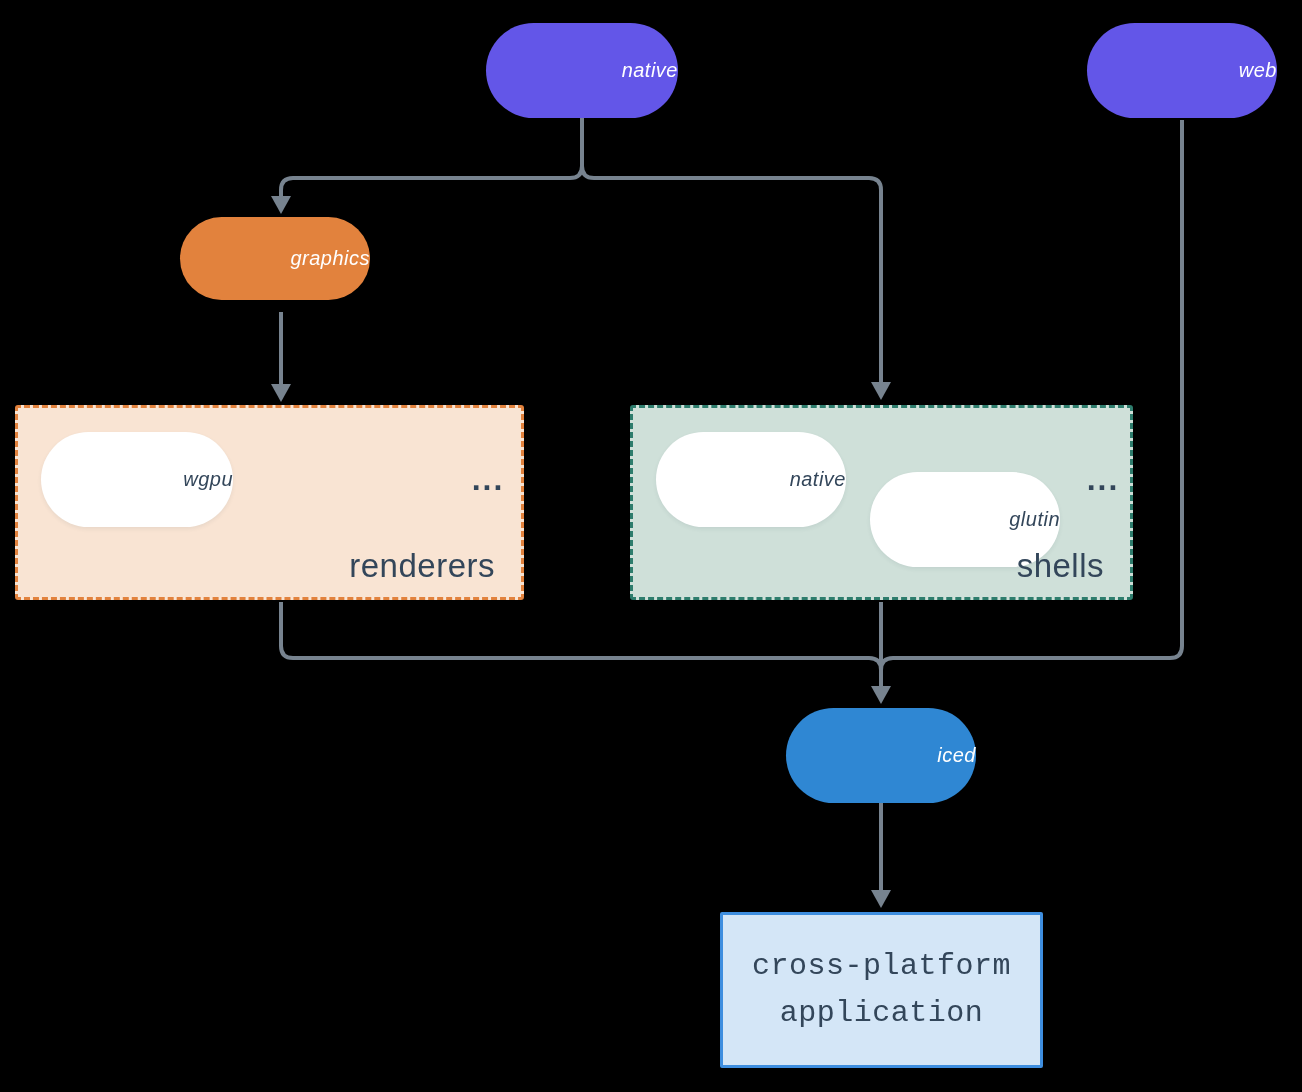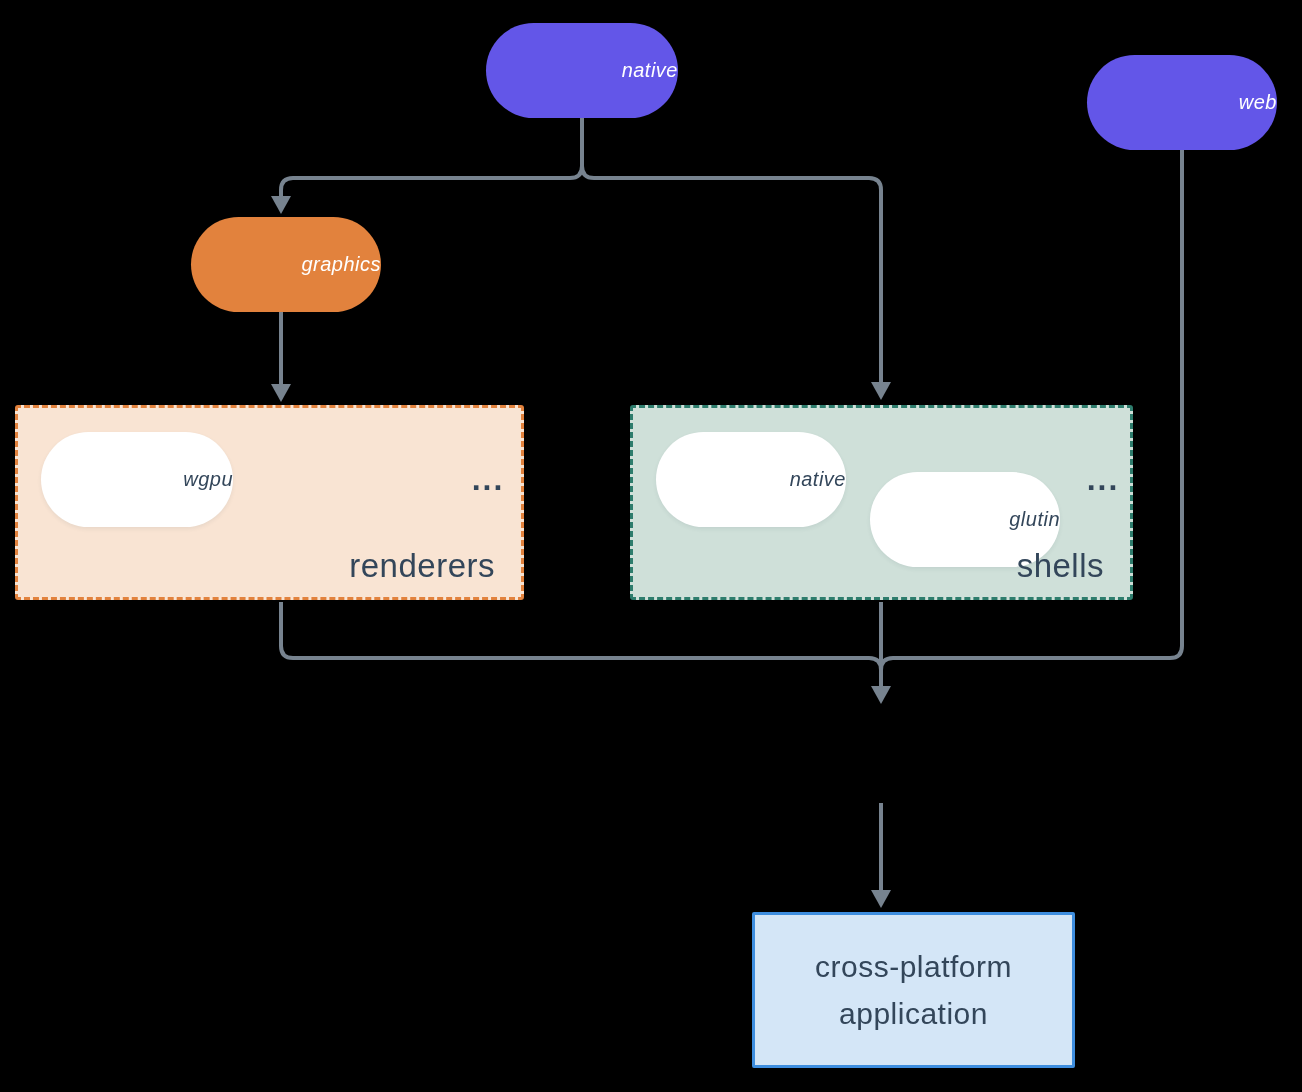--- a/index.html
+++ b/index.html
@@ -43,24 +43,24 @@
     position:absolute;right:26px;bottom:12px;
     font-size:33px;color:var(--text-dark);letter-spacing:.5px;
   }
   .more{
     position:absolute;left:438px;top:24px;width:64px;height:95px;
     display:flex;align-items:center;justify-content:center;
     font-size:32px;font-weight:bold;letter-spacing:2px;color:var(--text-dark);
   }
 
   .app-box{
-    position:absolute;left:752px;top:912px;width:323px;height:156px;
+    position:absolute;left:720px;top:912px;width:323px;height:156px;
     background:var(--lightblue-bg);border:3px solid var(--blue-border);border-radius:2px;
     display:flex;flex-direction:column;align-items:center;justify-content:center;
-    color:var(--text-dark);font-size:30px;line-height:47px;letter-spacing:.5px;text-align:center;
+    color:var(--text-dark);font-size:30px;line-height:47px;letter-spacing:.5px;text-align:center;font-family:Liberation Mono, monospace;
   }
 </style>
 </head>
 <body>
 
 <div class="canvas">
 
   <svg class="connectors" width="1302" height="1092" viewBox="0 0 1302 1092" aria-hidden="true">
     <defs>
       <marker id="arrow" markerUnits="userSpaceOnUse" markerWidth="24" markerHeight="24" refX="3" refY="12" orient="auto">
@@ -80,25 +80,25 @@
 
     <path d="M881,602 V688" marker-end="url(#arrow)"></path>
 
     <path d="M881,803 V892" marker-end="url(#arrow)"></path>
   </svg>
 
   <div class="pill pill-purple" style="left:486px;top:23px;width:192px;height:95px;">
     <span>native</span>
   </div>
 
-  <div class="pill pill-purple" style="left:1087px;top:23px;width:190px;height:95px;margin-top:32px;">
+  <div class="pill pill-purple" style="left:1087px;top:23px;width:190px;height:95px;">
     <span>web</span>
   </div>
 
-  <div class="pill pill-orange" style="left:191px;top:217px;width:190px;height:95px;">
+  <div class="pill pill-orange" style="left:180px;top:217px;width:190px;height:83px;">
     <span>graphics</span>
   </div>
 
   <div class="group group-renderers">
     <div class="pill pill-white" style="left:23px;width:192px;">
       <span>wgpu</span>
     </div>
     <span class="more">...</span>
     <span class="group-label">renderers</span>
   </div>
@@ -107,19 +107,22 @@
     <div class="pill pill-white" style="left:23px;width:190px;">
       <span>native</span>
     </div>
     <div class="pill pill-white" style="left:237px;width:190px;margin-top:40px;">
       <span>glutin</span>
     </div>
     <span class="more">...</span>
     <span class="group-label">shells</span>
   </div>
 
+  <div class="pill pill-blue" style="left:786px;top:708px;width:190px;height:95px;">
+    <span>iced</span>
+  </div>
 
   <div class="app-box">
     <div>cross-platform</div>
     <div>application</div>
   </div>
 
 </div>
 
 </body></html>

